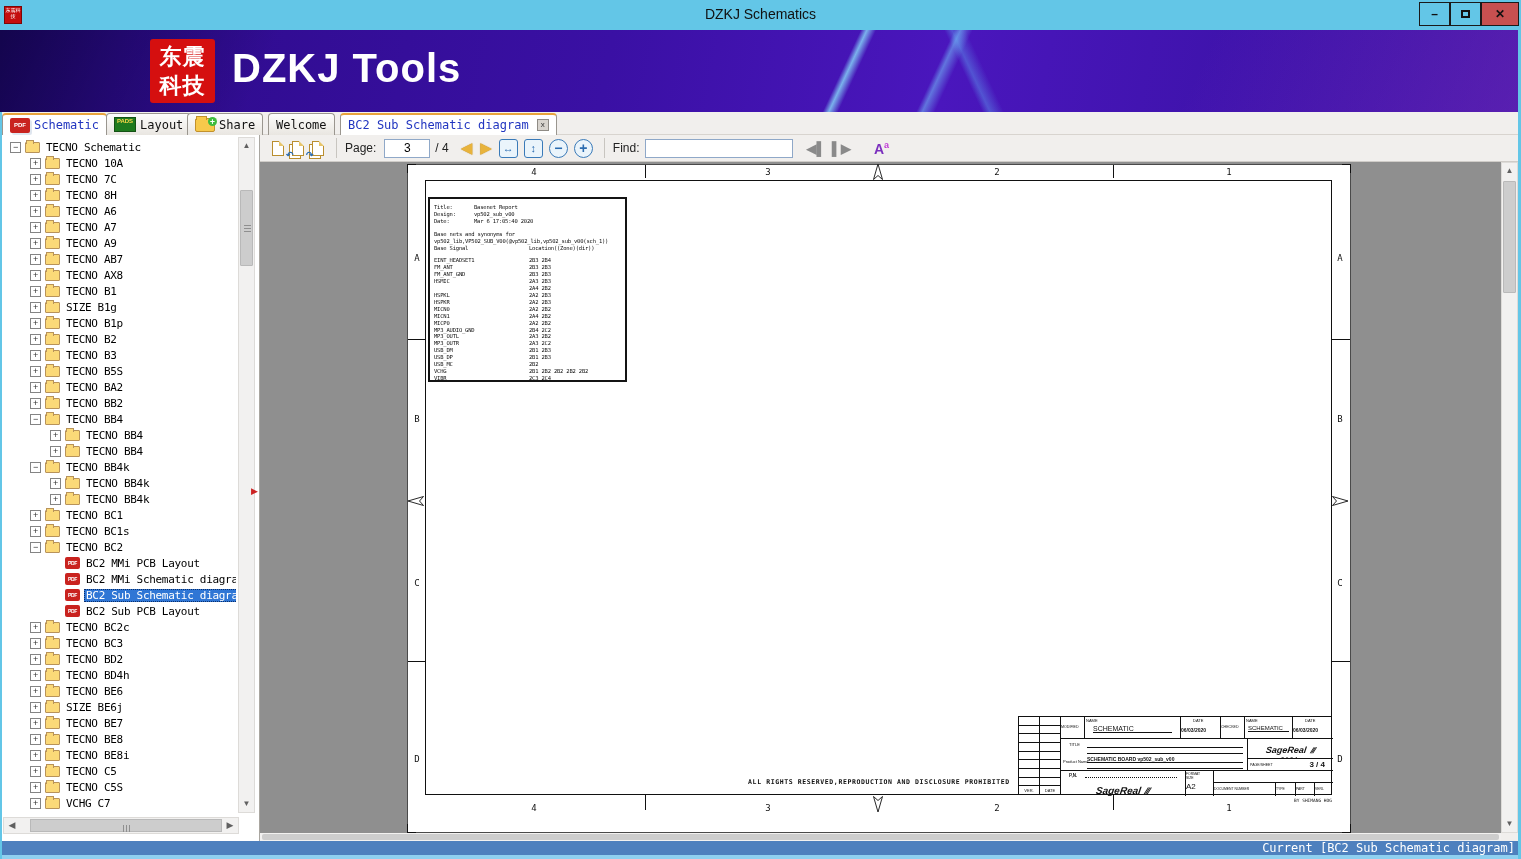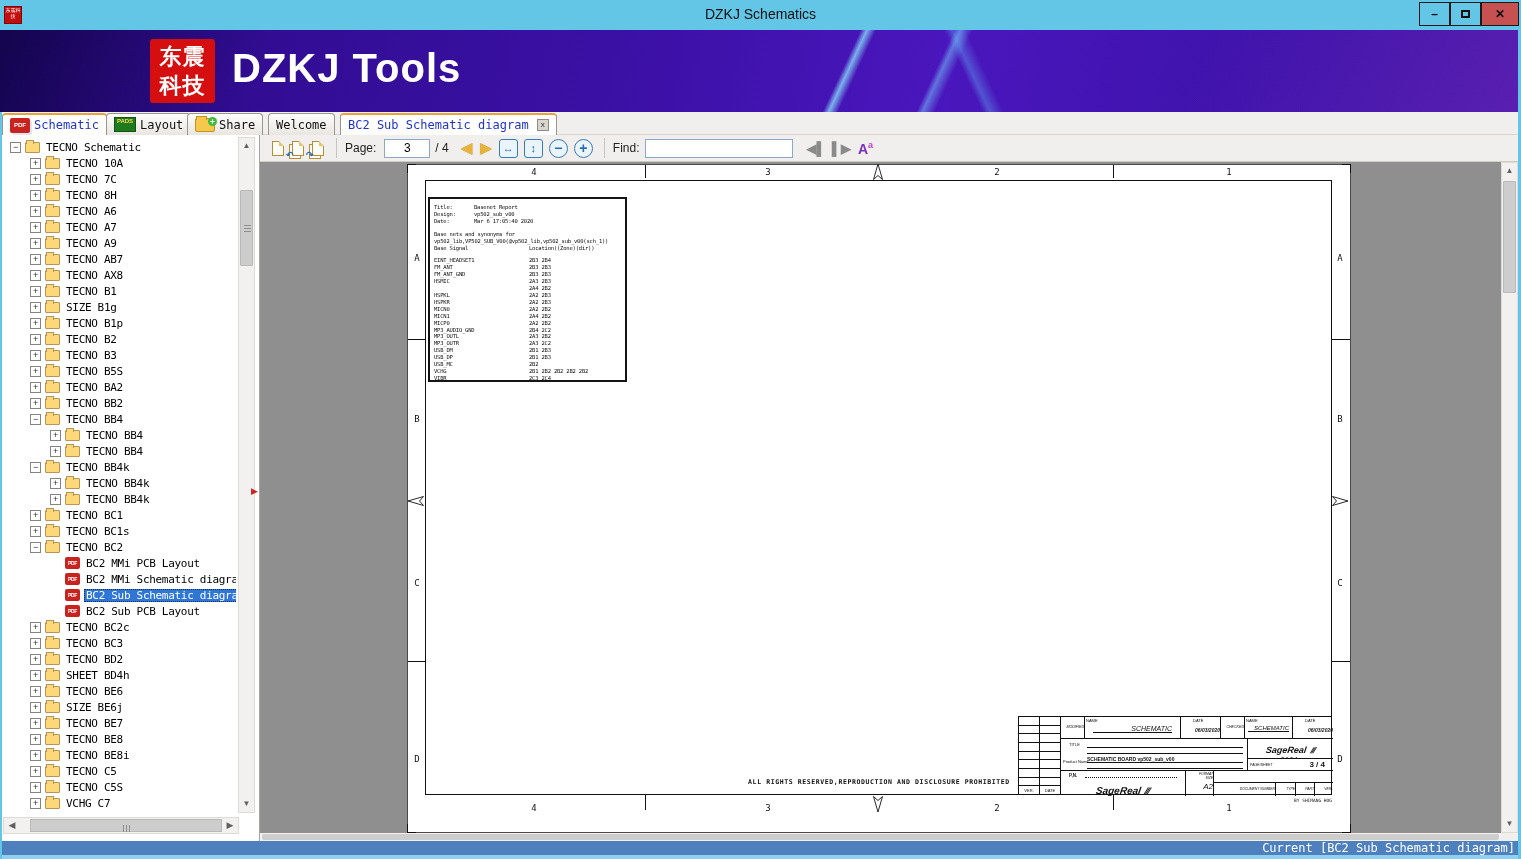--- a/index.html
+++ b/index.html
@@ -60,21 +60,21 @@
   .pg2 { box-shadow:-3px 3px 0 -1px #fff, -3px 3px 0 0 #B98E2F; }
   .pgarrow { position:absolute; left:-2px; bottom:-2px; color:#2B6CB0; font-size:9px; font-weight:bold; }
   .sep { width:1px; height:20px; background:#C8C5C0; margin:0 8px; }
   .pageinput { width:46px; height:19px; border:1px solid #8FA8C8; background:#fff; text-align:center; font-size:12px; font-family:"Liberation Sans",sans-serif; }
   .navtri { font-size:15px; color:#E8B33C; text-shadow:0 0 1px #b07c14; padding:0 4px; }
   .blueico { width:19px; height:19px; border:1px solid #3A7AB8; background:#EAF4FB; border-radius:3px; color:#2B6CB0;
      display:flex; align-items:center; justify-content:center; font-size:11px; font-weight:bold; margin:0 3px; }
   .blueico.round { border-radius:50%; font-size:14px; }
   .findinput { width:148px; height:19px; border:1px solid #8FA8C8; background:#fff; margin-left:6px; font-size:12px; padding:0 3px; }
   .grayico { color:#8a8a8a; font-size:13px; padding:0 3px; font-weight:bold; }
-  .fontico { font-weight:bold; font-size:14px; color:#7B2FBE; padding:0 4px; }
+  .fontico { font-weight:bold; font-size:14px; color:#7B2FBE; padding:0 4px;margin-left:16px; }
   .fontico sup { color:#C03BD6; font-size:9px; }
 
   
   .sidebar { position:absolute; left:2px; top:135px; width:258px; height:706px; background:#fff; border-right:1px solid #A9A6A0; }
   .treeview { position:absolute; left:0; top:0; width:234px; height:678px; overflow:hidden; padding-top:4px; }
   .trow { height:16px; display:flex; align-items:center; white-space:nowrap;
      font-family:"DejaVu Sans Mono", monospace; font-size:11px; letter-spacing:-.3px; color:#000; }
   .toggle { width:11px; height:11px; border:1px solid #848484; background:#fff; font-size:9px; line-height:9px; text-align:center;
      color:#333; margin-right:4px; flex:0 0 auto; font-family:"Liberation Sans",sans-serif; }
   .foldicon { width:15px; height:11px; background:#FBD978; border:1px solid #B8935A; border-radius:1px; margin-right:4px; position:relative; flex:0 0 auto; }
@@ -126,21 +126,21 @@
   
   .tblock { position:absolute; left:610px; top:551px; width:314px; height:79px; border:1px solid #111; background:#fff;
      font-family:"Liberation Sans", sans-serif; color:#111; }
   .tb-rev { position:absolute; left:0; top:0; width:42px; height:100%; border-right:1px solid #111; display:flex; flex-direction:column; }
   .revrow { flex:1; display:flex; border-bottom:1px solid #111; } .revrow:last-child { border-bottom:none; }
   .revcell { flex:1; border-right:1px solid #111; font-size:4px; display:flex; align-items:center; justify-content:center; }
   .revcell:last-child { border-right:none; }
   .tb-main { position:absolute; left:42px; top:0; width:272px; height:100%; }
   .cell { position:absolute; border-right:1px solid #111; border-bottom:1px solid #111; overflow:hidden; }
   .lbl4 { font-size:4px; position:absolute; left:1px; top:1px; }
-  .ctr { position:absolute; left:0; right:0; text-align:right;font-style:italic; }
+  .ctr { position:absolute; left:0; right:0; text-align:left; }
   .uline { border-bottom:1px solid #111; }
   .saga { font-style:italic; font-weight:bold; transform:skewX(-8deg); display:inline-block; letter-spacing:0; }
   .hatch { display:inline-block; transform:skewX(-25deg); font-weight:bold; letter-spacing:-1px; }
   .dotline { border-bottom:1px dotted #111; position:absolute; }
   .byline { position:absolute; right:18px; top:633px; font-size:4.5px; font-family:"DejaVu Sans Mono",monospace; color:#111; }
 
   
   .statusbar { position:absolute; left:0; bottom:4px; width:100%; height:14px; background:#4E80BE; color:#fff;
      font-family:"DejaVu Sans Mono", monospace; font-size:12px; line-height:14px; }
   .statusbar .ver { position:absolute; left:3px; top:18px;margin-left:9px; }
@@ -386,21 +386,21 @@
           <span class="tlabel">TECNO BC3</span>
         </div>
         <div class="trow" style="padding-left: 28px;">
           <span class="toggle">+</span>
           <span class="foldicon"></span>
           <span class="tlabel">TECNO BD2</span>
         </div>
         <div class="trow" style="padding-left: 28px;">
           <span class="toggle">+</span>
           <span class="foldicon"></span>
-          <span class="tlabel">SHEET BD4h</span>
+          <span class="tlabel">TECNO BD4h</span>
         </div>
         <div class="trow" style="padding-left: 28px;">
           <span class="toggle">+</span>
           <span class="foldicon"></span>
           <span class="tlabel">TECNO BE6</span>
         </div>
         <div class="trow" style="padding-left: 28px;">
           <span class="toggle">+</span>
           <span class="foldicon"></span>
           <span class="tlabel">SIZE BE6j</span>

